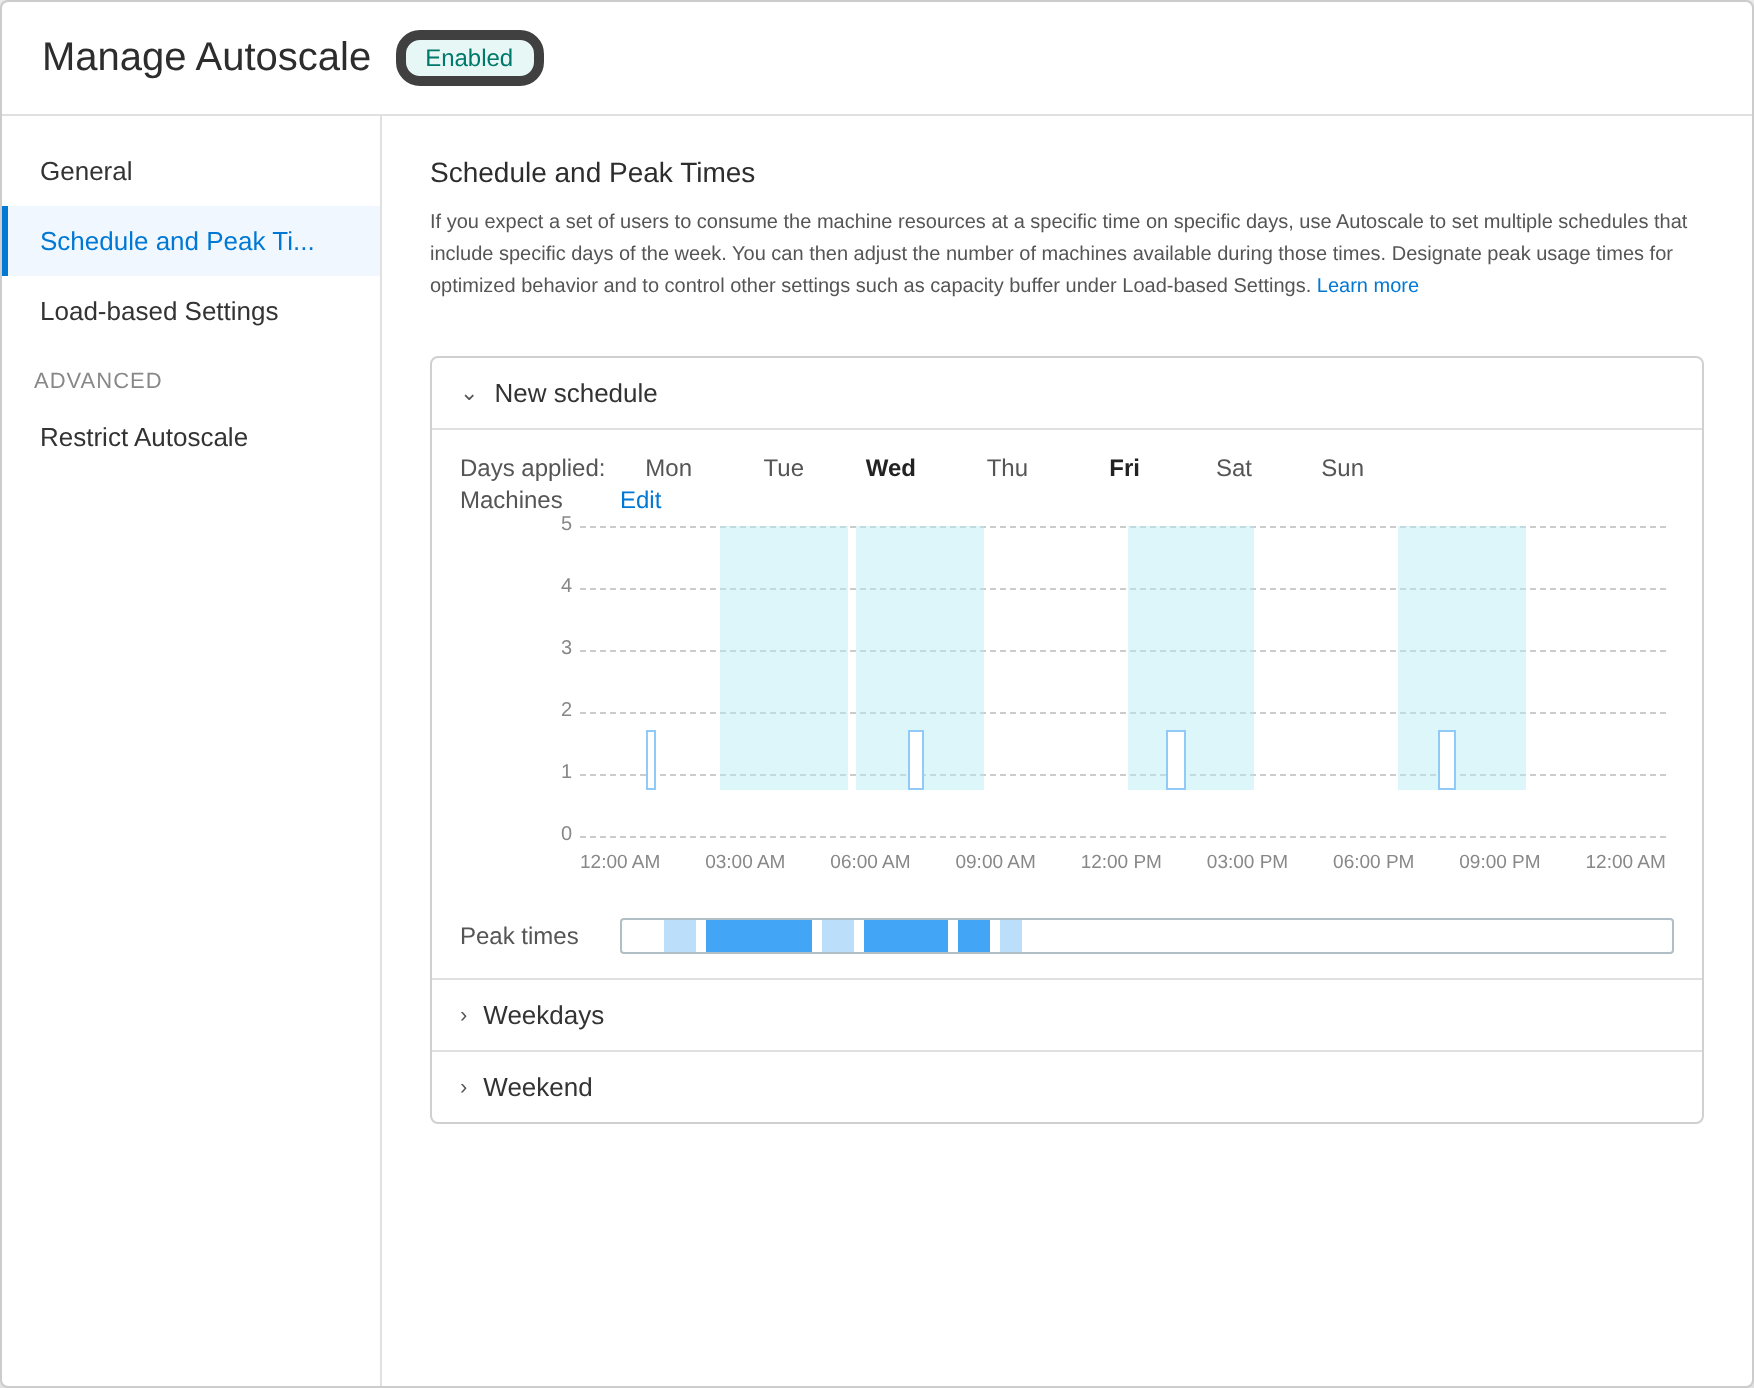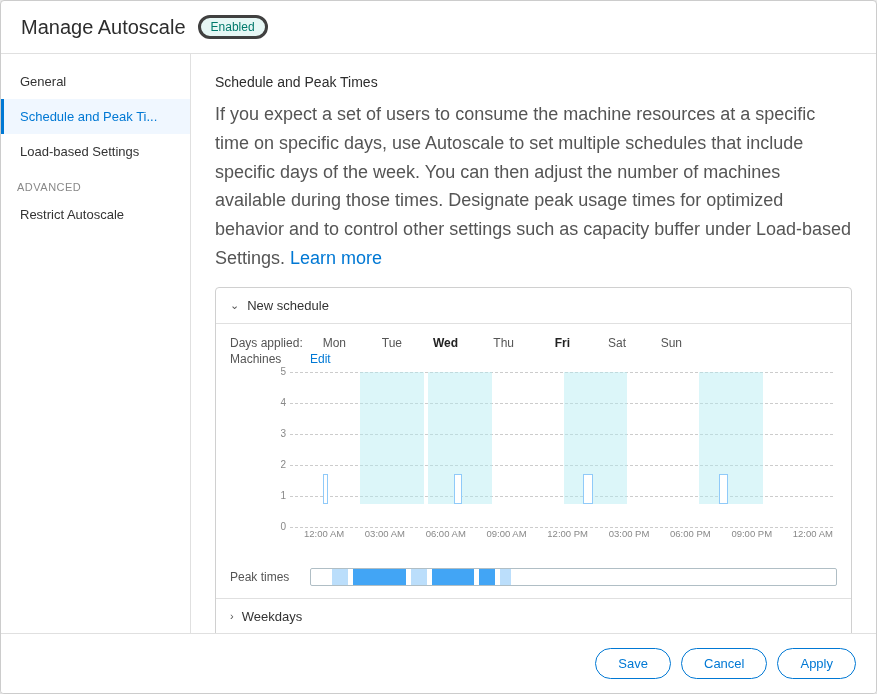--- a/index.html
+++ b/index.html
@@ -31,21 +31,21 @@
       gap: 12px;
     }
     .header-title {
       font-size: 20px;
       font-weight: 400;
       color: #2d2d2d;
     }
     .enabled-badge {
       background: #e6f7f5;
       color: #00796b;
-      border: 3px solid #404040;
+      border: 5px solid #404040;
       border-radius: 12px;
       padding: 2px 10px;
       font-size: 12px;
     }
     .body {
       display: flex;
       flex: 1;
       overflow: hidden;
     }
     .sidebar {
@@ -78,25 +78,25 @@
       overflow-y: auto;
       padding: 20px 24px;
     }
     .section-title {
       font-size: 14px;
       font-weight: 400;
       color: #2d2d2d;
       margin-bottom: 10px;
     }
     .description {
-      font-size: 18px;
+      font-size: 10px;
       color: #555;
       line-height: 1.6;
       max-width: 640px;
-      margin-bottom: 14px;
+      margin-bottom: 26px;
     }
     .learn-more {
       color: #0078d4;
       text-decoration: none;
     }
     .schedule-panel {
       border: 1px solid #d0d0d0;
       border-radius: 4px;
       margin-top: 10px;
       clear: both;
@@ -175,25 +175,25 @@
       position: relative;
     }
     .col-highlight {
       position: absolute;
       top: 0; left: 2px; right: 2px; bottom: 0;
       background: rgba(178, 235, 242, 0.45);
     }
     .x-axis {
       position: absolute;
       bottom: 0;
-      left: 14px; right: 0;
+      left: 0; right: 0;
       height: 24px;
       display: flex;
       justify-content: space-between;
-      align-items: flex-start;
+      align-items: center;
     }
     .x-label {
       font-size: 9.5px;
       color: #888;
       text-align: center;
     }
     .peak-times-row {
       display: flex;
       align-items: center;
       margin-top: 16px;
@@ -394,18 +394,13 @@
         </div>
 
         <div class="collapsible-row">
           <span class="chevron-icon">›</span>
           <span>Weekend</span>
         </div>
       </div>
     </div>
   </div>
 
-  <div class="footer">
-    <button class="footer-btn">Save</button>
-    <button class="footer-btn">Cancel</button>
-    <button class="footer-btn apply">Apply</button>
-  </div>
 </div>
 
 </body></html>

